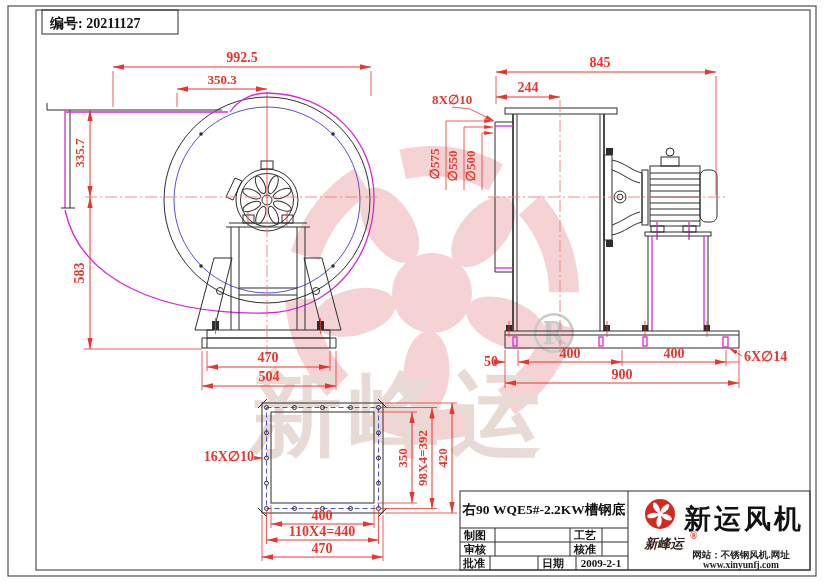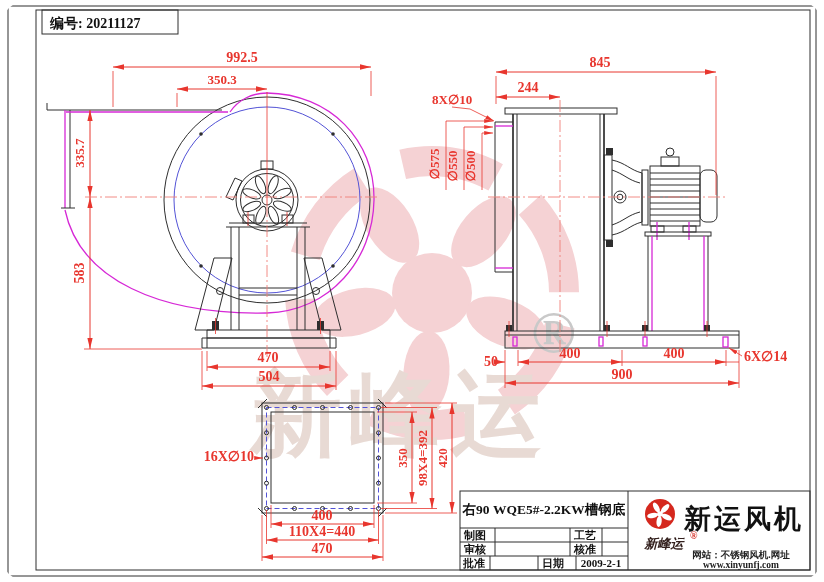--- a/index.html
+++ b/index.html
@@ -1,17 +1,17 @@
 <!DOCTYPE html>
 <html><head>
 <meta charset="utf-8">
 <style>
   html,body{margin:0;padding:0;background:#ffffff;}
   .stage{position:relative;width:824px;height:582px;background:#fff;overflow:hidden;
-         font-family:"Liberation Serif",serif;border-radius:29px;}
+         font-family:"Liberation Serif",serif;}
   svg{display:block;}
   
   .k  {stroke:#2e2e2e;stroke-width:1;fill:none;}
   .k2 {stroke:#2e2e2e;stroke-width:1.7;fill:none;}
   .kf {fill:#2e2e2e;stroke:none;}
   .mg {stroke:#d628d6;stroke-width:1.3;fill:none;}
   .bl {stroke:#5353d6;stroke-width:1;fill:none;}
   .rd {stroke:#e8362e;stroke-width:1;fill:none;}
   .rx {stroke:#e8362e;stroke-width:0.8;fill:none;}
   .cl {stroke:#f08078;stroke-width:0.9;fill:none;stroke-dasharray:12 3 2 3;}

